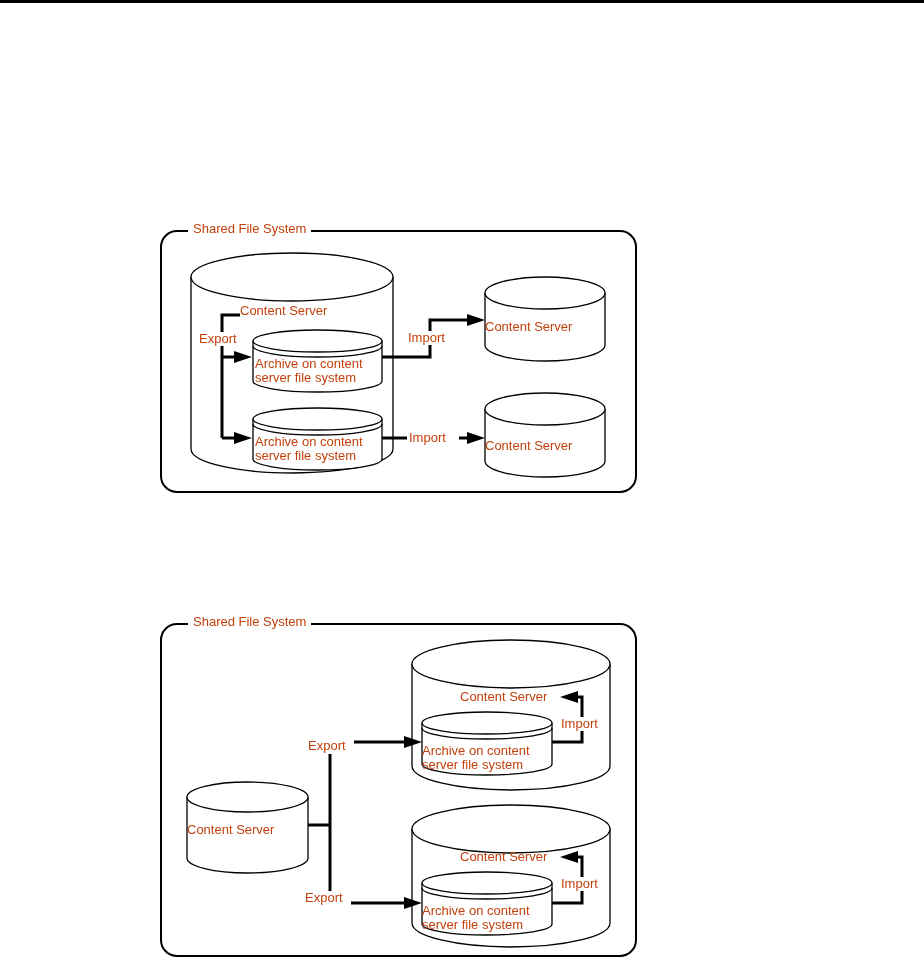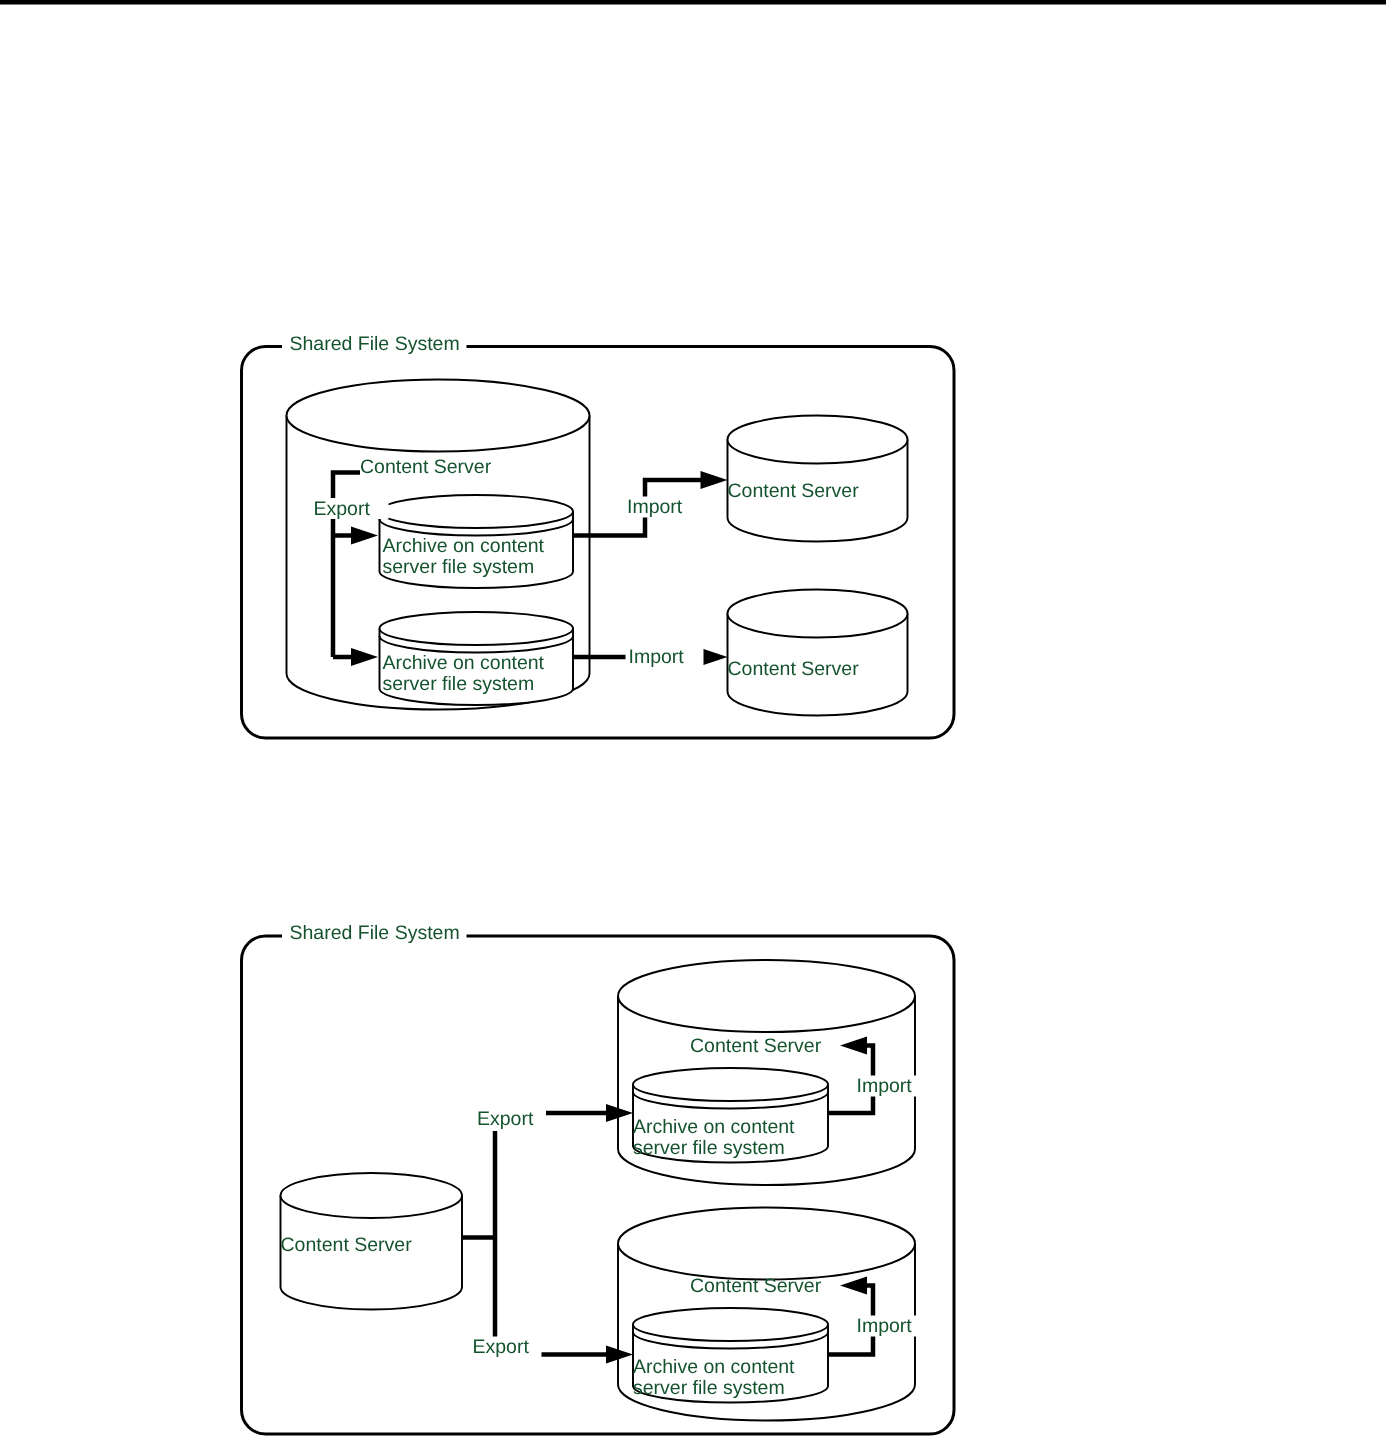--- a/index.html
+++ b/index.html
@@ -1,28 +1,28 @@
 <!DOCTYPE html>
 <html><head>
 <meta charset="utf-8">
 <style>
   html,body{margin:0;padding:0;background:#fff;}
   .screen{position:relative;width:924px;height:964px;background:#fff;overflow:hidden;
-          font-family:"Liberation Sans","DejaVu Sans",sans-serif;color:#14532d;}
+          font-family:"Liberation Sans","DejaVu Sans",sans-serif;color:#c2410c;}
   .topbar{position:absolute;left:0;top:0;width:924px;height:3px;background:#000;}
   .diagram{position:absolute;}
   .diagram svg{position:absolute;left:0;top:0;overflow:visible;}
   .shape{fill:#ffffff;stroke:#000000;stroke-width:1.3;}
   .thin{fill:none;stroke:#000000;stroke-width:1.3;}
   .frame{fill:none;stroke:#000000;stroke-width:2;}
   .wire{fill:none;stroke:#000000;stroke-width:3;}
   .head{fill:#000000;stroke:none;}
   .lbl{position:absolute;font-size:13px;line-height:14px;text-align:left;white-space:nowrap;}
   .lbl span{display:block;}
-  .bg{background:#ffffff;padding:0 2px;margin-left:10px;}
+  .bg{background:#ffffff;padding:0 2px;}
   .framelbl{background:#ffffff;padding:0 5px;text-align:left;}
 </style>
 </head>
 <body>
 
 <div class="screen">
   <div class="topbar"></div>
 
   <div class="diagram" style="left:160px;top:230px;width:477px;height:263px;">
     <svg width="477" height="263" viewBox="0 0 477 263">

